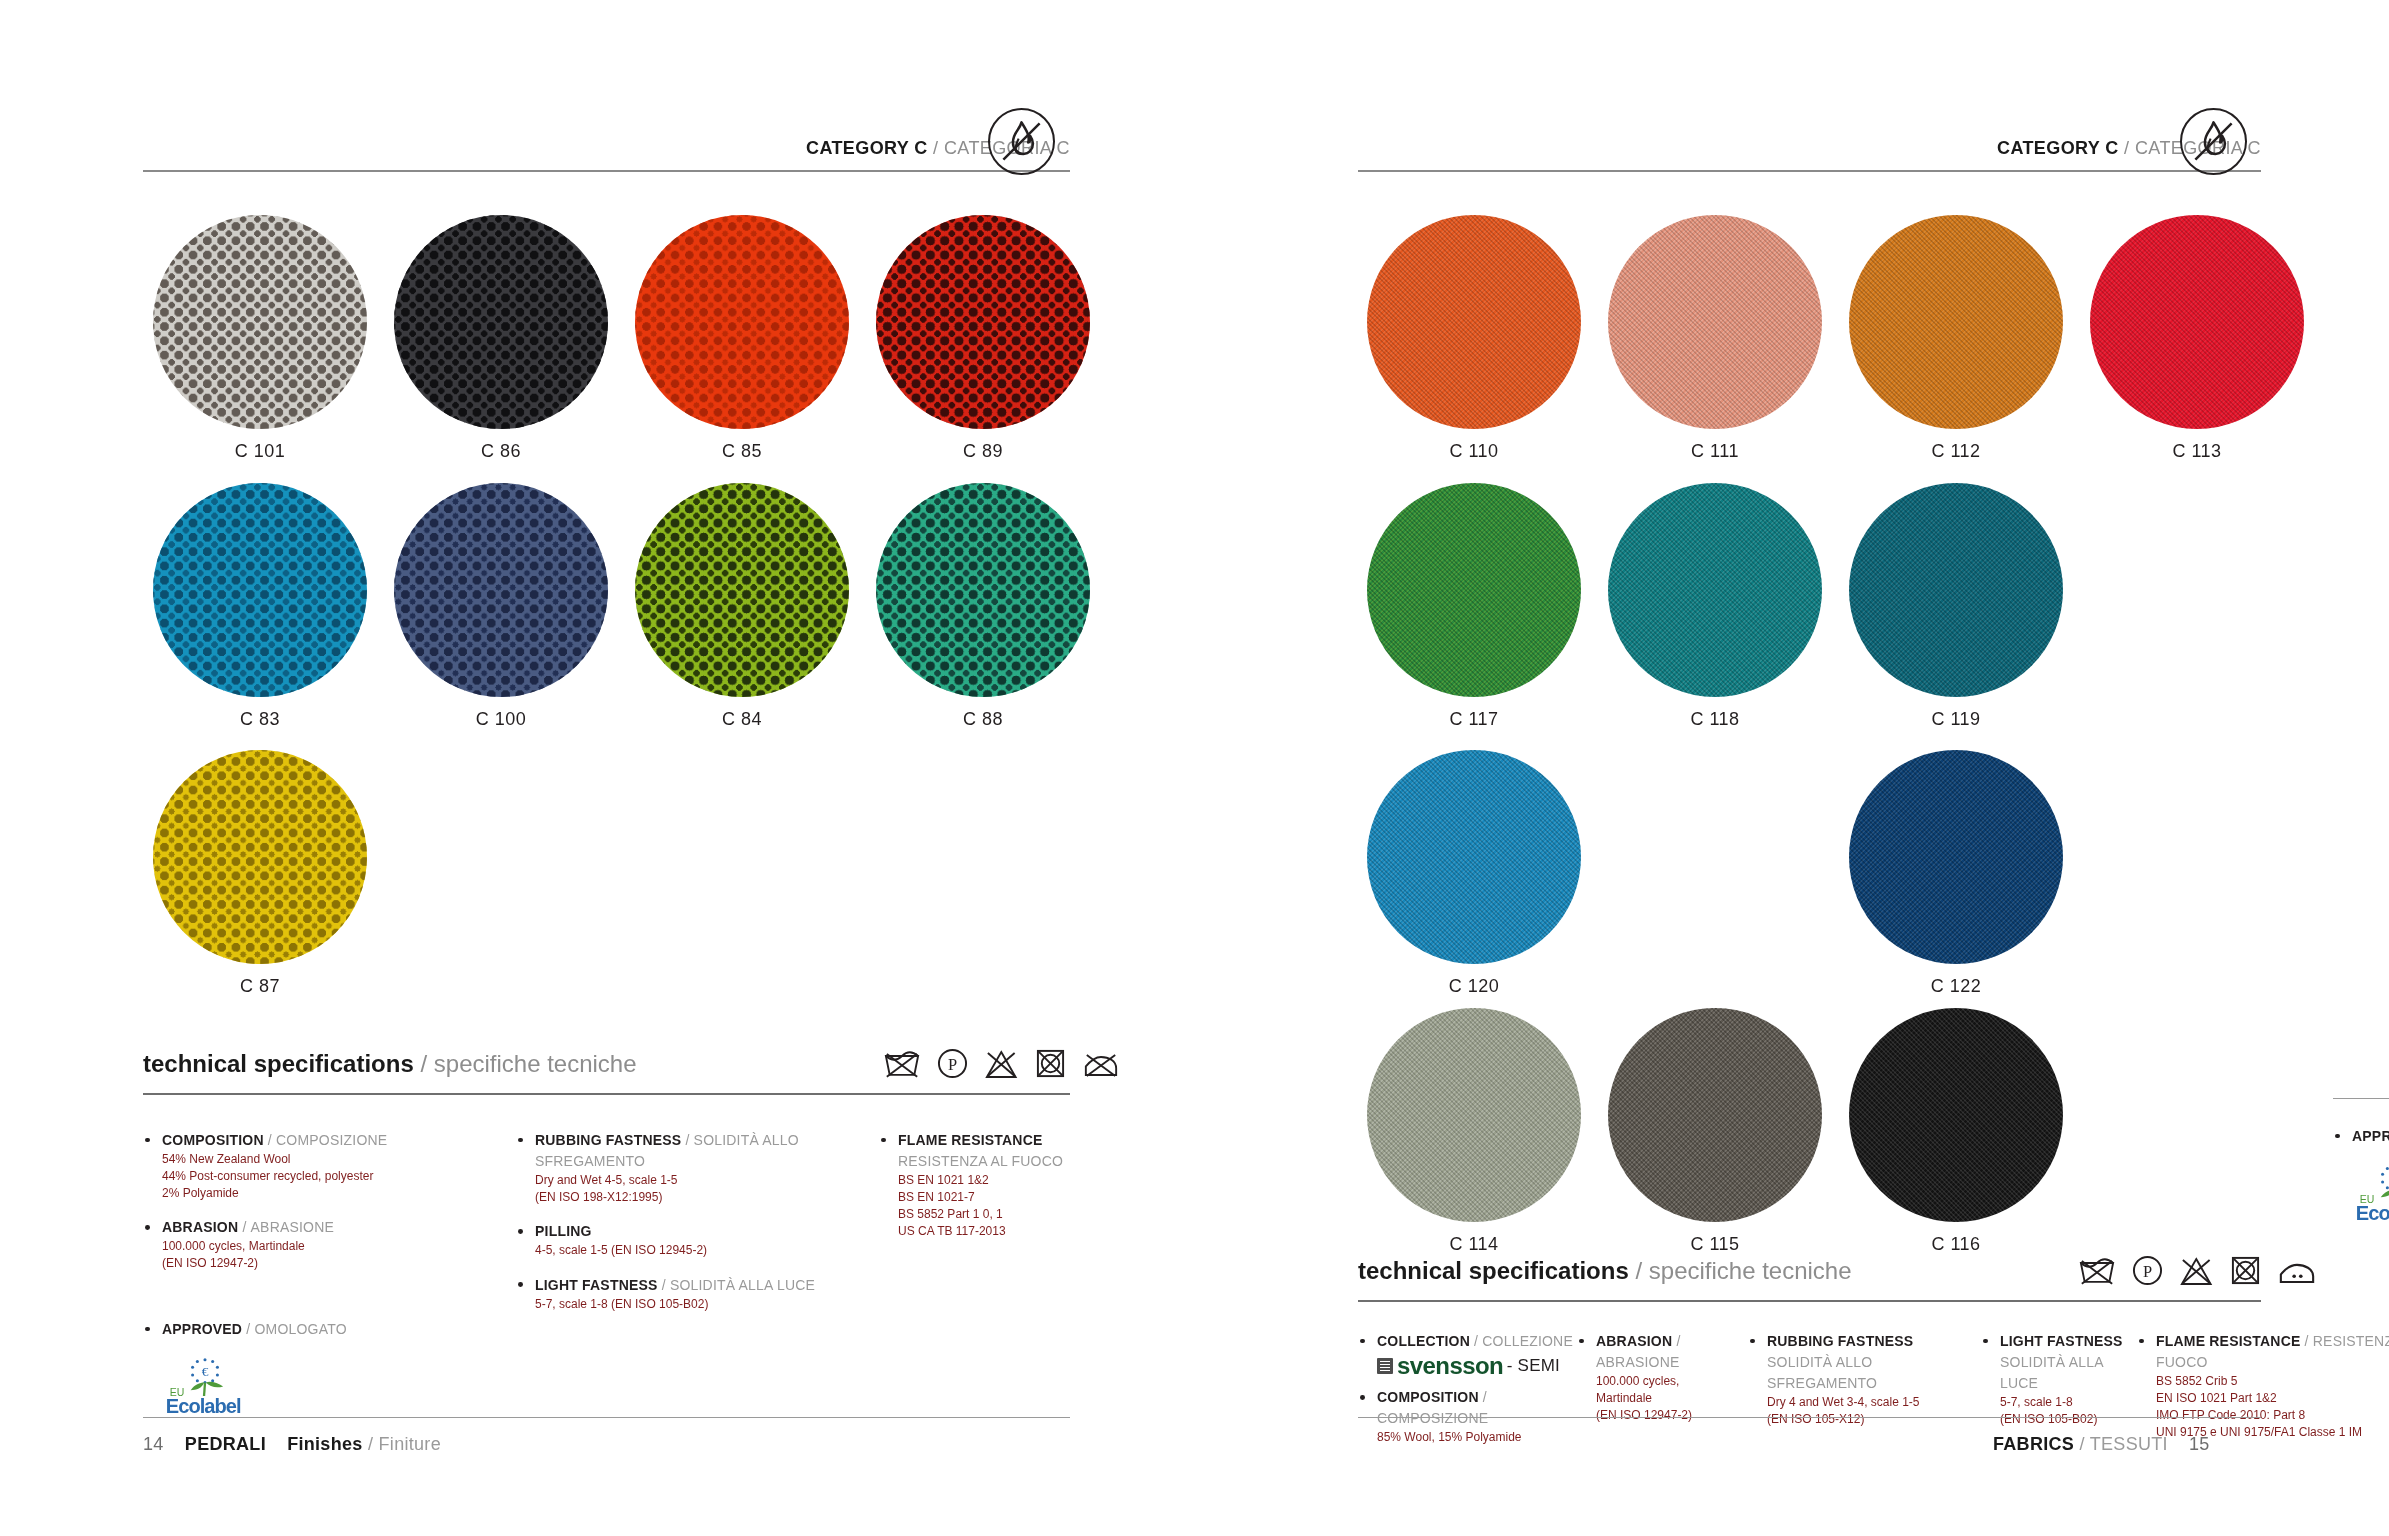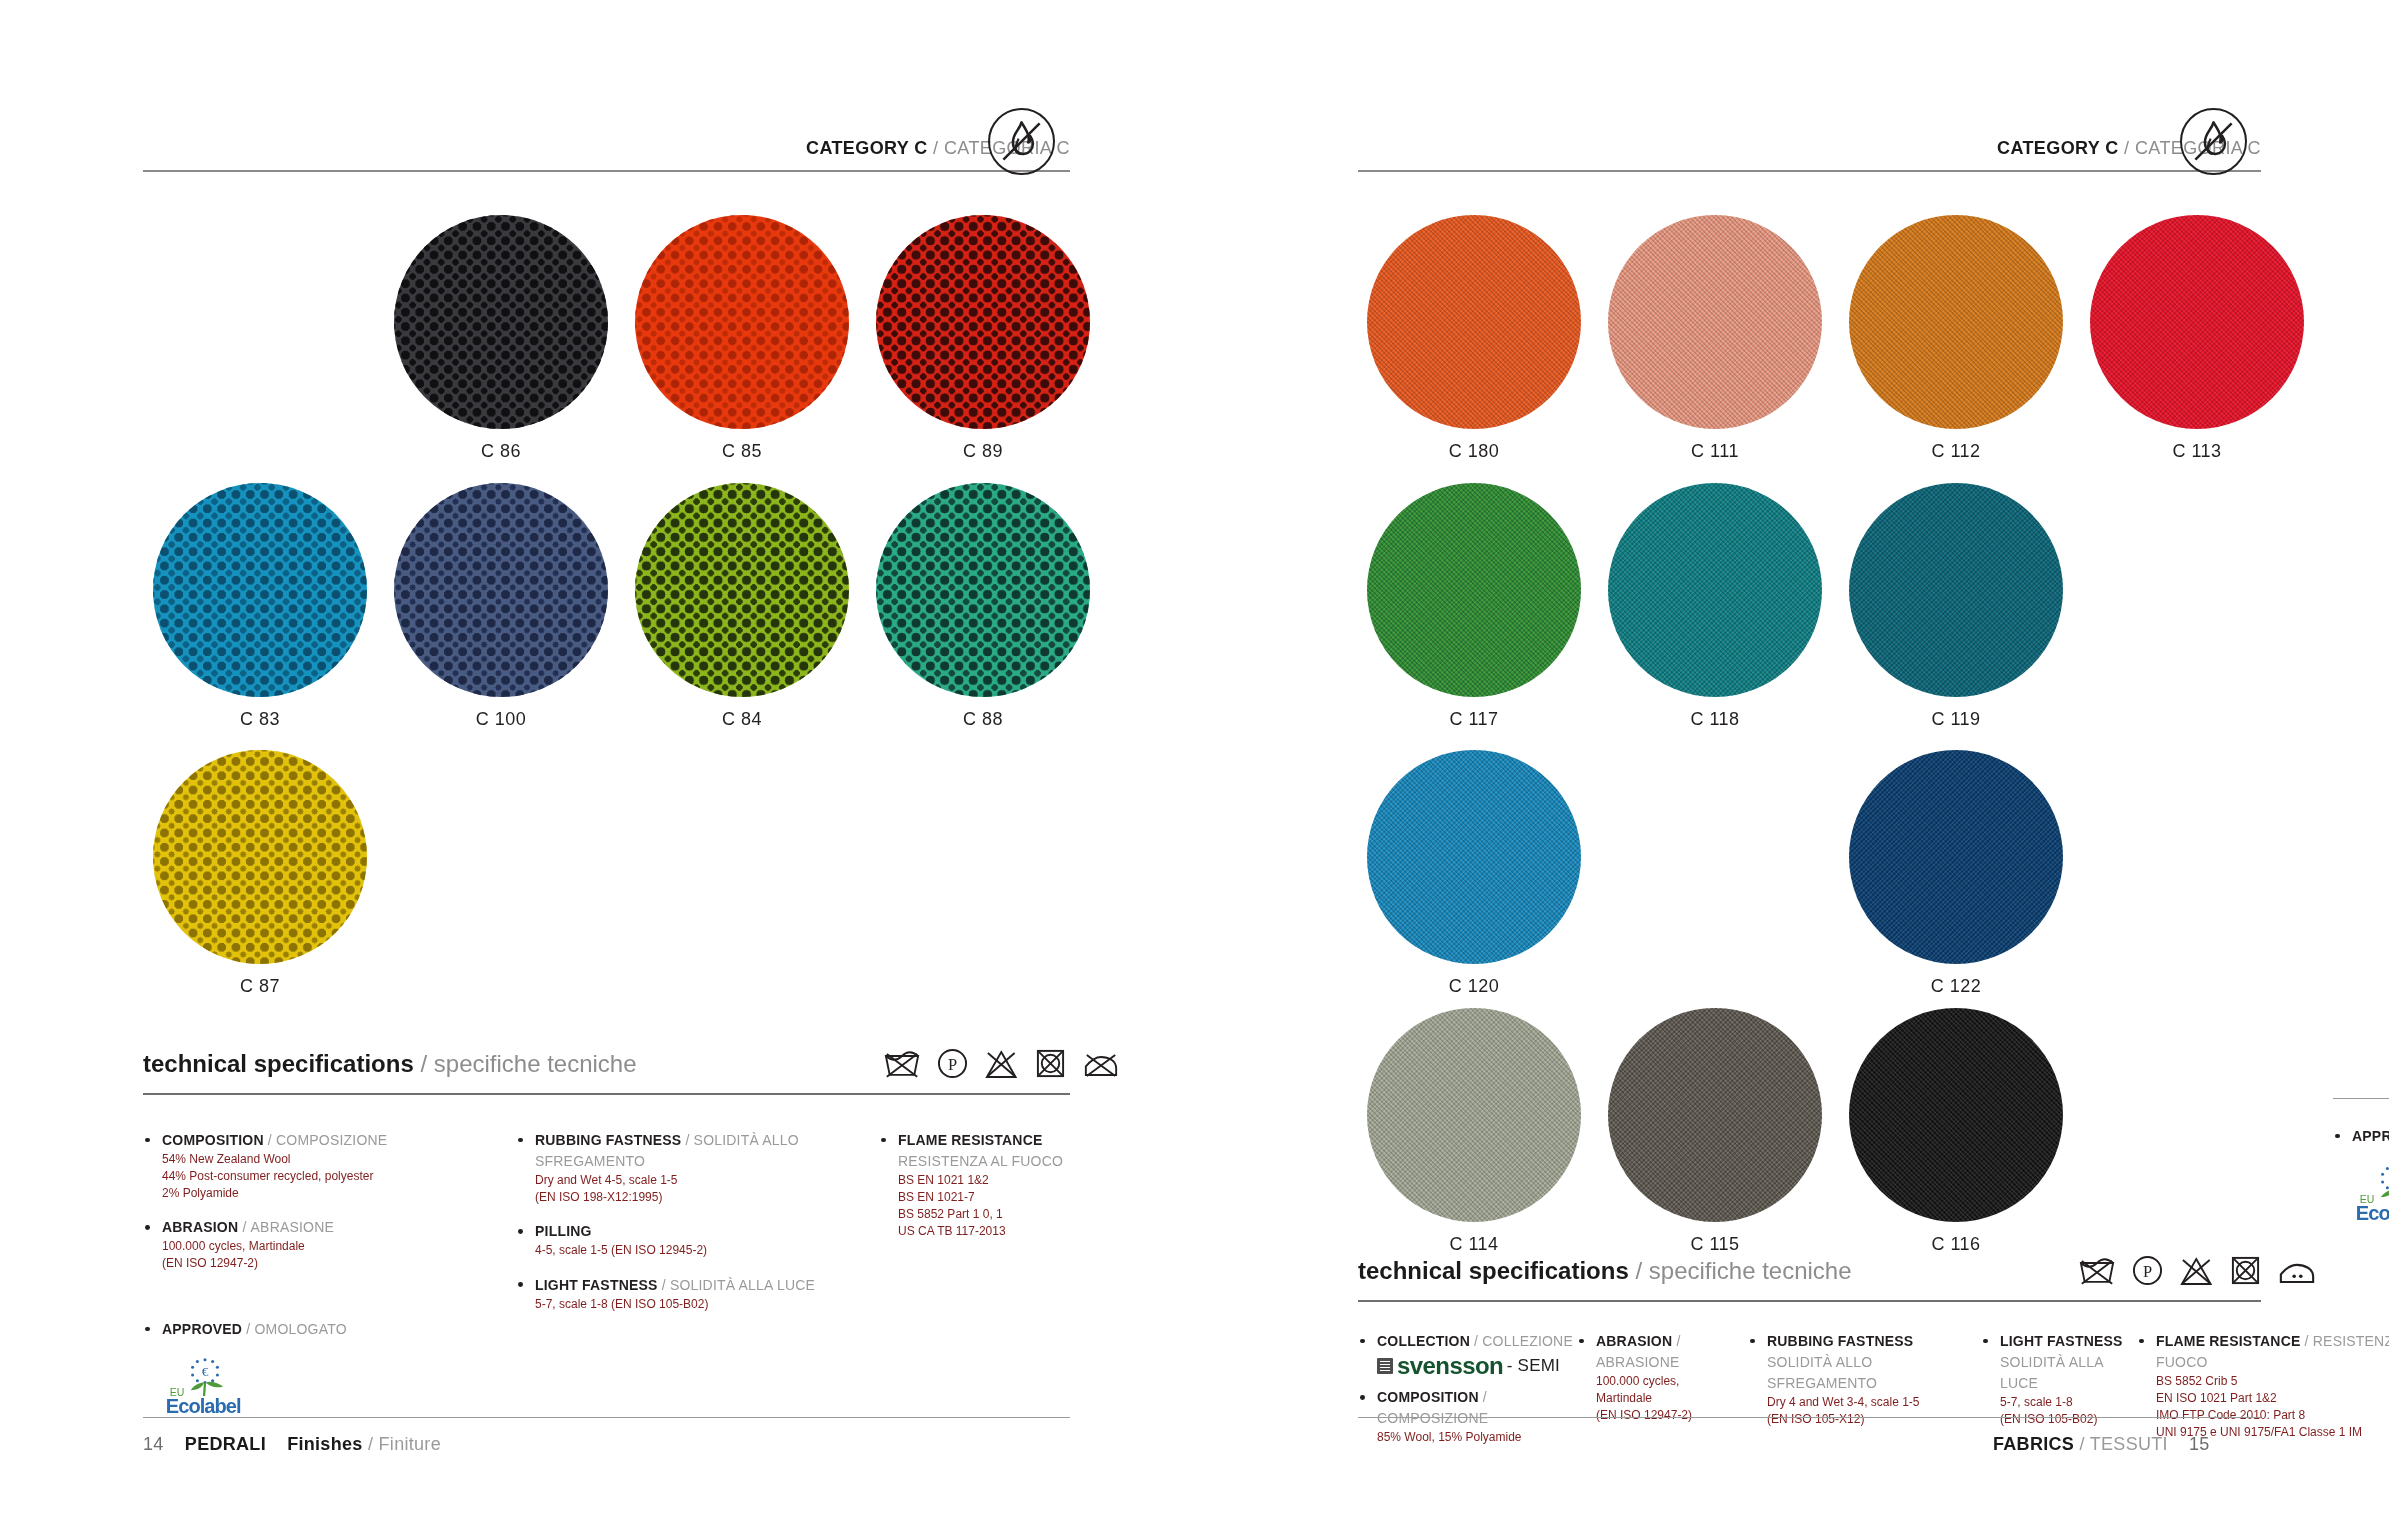--- a/index.html
+++ b/index.html
@@ -99,20 +99,29 @@
     </div>
 
     <div class="flame-badge" style="left:988px; top:108px;">
       <svg width="63" height="63" viewBox="0 0 66 66">
         <path d="M33 13 C31 21 24 24 24 34 c0 7 5 12 11 12 s10-5 10-11 c0-3-1-5-3-8 c1 5-1 7-2 7 c2-7-2-13-7-21z" fill="none" stroke="#231f20" stroke-width="2.6" stroke-linejoin="round"></path>
         <path d="M30 30 c-2 4-3 7-3 10 c0 4 2 6 5 6" fill="none" stroke="#231f20" stroke-width="2.2"></path>
         <line x1="14" y1="52" x2="52" y2="14" stroke="#231f20" stroke-width="2.6"></line>
       </svg>
     </div>
 
+    <div class="swatch" style="left:153px; top:215px;">
+      <div class="disc" style="background:#cfcdc8">
+        <div class="tex" style="background-image:
+            radial-gradient(#5b534c 42%, transparent 44%),
+            radial-gradient(#5b534c 30%, transparent 32%);
+            background-size:14.3px 14.3px,14.3px 14.3px; background-position:0 0,7.2px 7.2px; opacity:.92"></div>
+      </div>
+      <div class="code">C 101</div>
+    </div>
 
     <div class="swatch" style="left:394px; top:215px;">
       <div class="disc" style="background:#3a3a3e">
         <div class="tex" style="background-image:
             radial-gradient(#101012 44%, transparent 46%),
             radial-gradient(#101012 30%, transparent 32%);
             background-size:14.3px 14.3px,14.3px 14.3px; background-position:0 0,7.2px 7.2px;"></div>
       </div>
       <div class="code">C 86</div>
     </div>
@@ -355,21 +364,21 @@
         <path d="M33 13 C31 21 24 24 24 34 c0 7 5 12 11 12 s10-5 10-11 c0-3-1-5-3-8 c1 5-1 7-2 7 c2-7-2-13-7-21z" fill="none" stroke="#231f20" stroke-width="2.6" stroke-linejoin="round"></path>
         <path d="M30 30 c-2 4-3 7-3 10 c0 4 2 6 5 6" fill="none" stroke="#231f20" stroke-width="2.2"></path>
         <line x1="14" y1="52" x2="52" y2="14" stroke="#231f20" stroke-width="2.6"></line>
       </svg>
     </div>
 
     <div class="swatch" style="left:172px; top:215px;">
       <div class="disc" style="background:#e4571f">
         <div class="tex" style="background-image:repeating-linear-gradient(45deg, rgba(0,0,0,.16) 0 1.5px, transparent 1.5px 3.3px),repeating-linear-gradient(-45deg, rgba(255,255,255,.10) 0 1.5px, transparent 1.5px 3.3px)"></div>
       </div>
-      <div class="code">C 180</div>
+      <div class="code">C 110</div>
     </div>
 
     <div class="swatch" style="left:413px; top:215px;">
       <div class="disc" style="background:#e2917a">
         <div class="tex" style="background-image:repeating-linear-gradient(45deg, rgba(0,0,0,.15) 0 1.5px, transparent 1.5px 3.3px),repeating-linear-gradient(-45deg, rgba(255,255,255,.18) 0 1.5px, transparent 1.5px 3.3px)"></div>
       </div>
       <div class="code">C 111</div>
     </div>
 
     <div class="swatch" style="left:654px; top:215px;">

